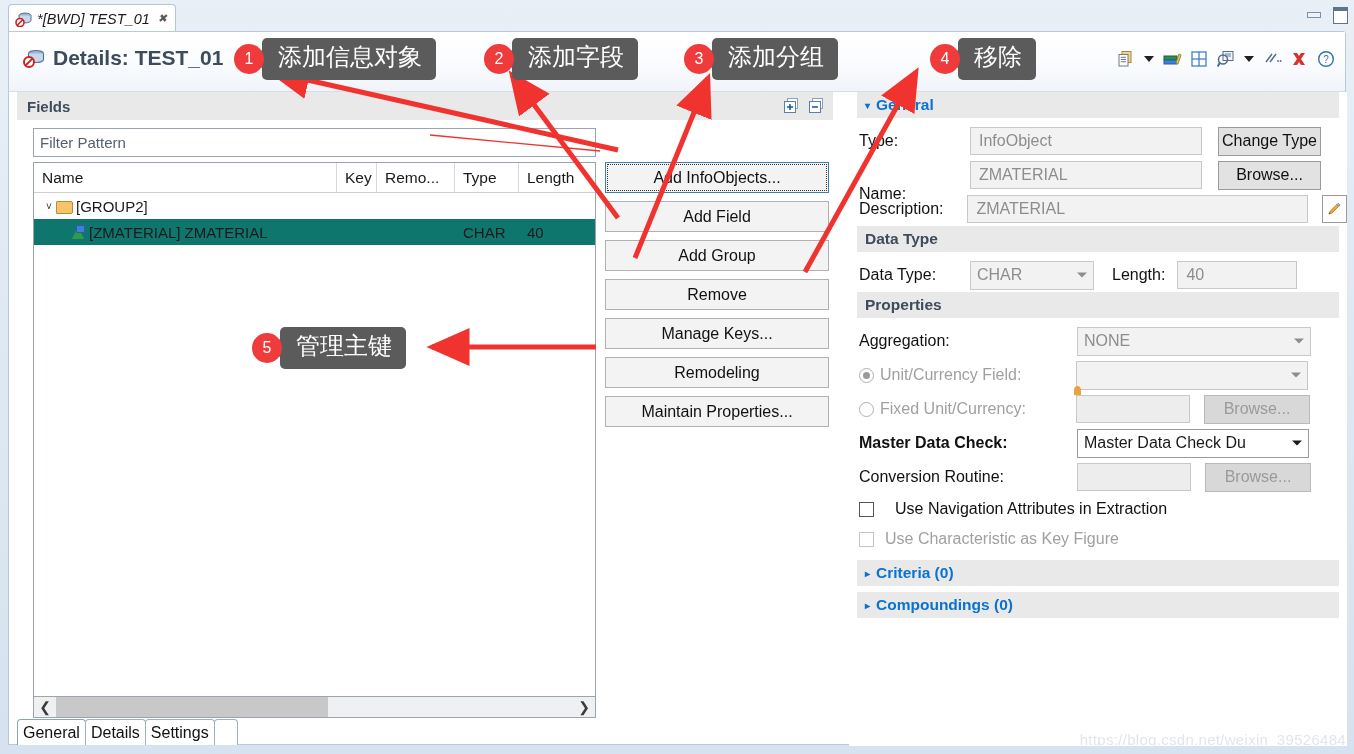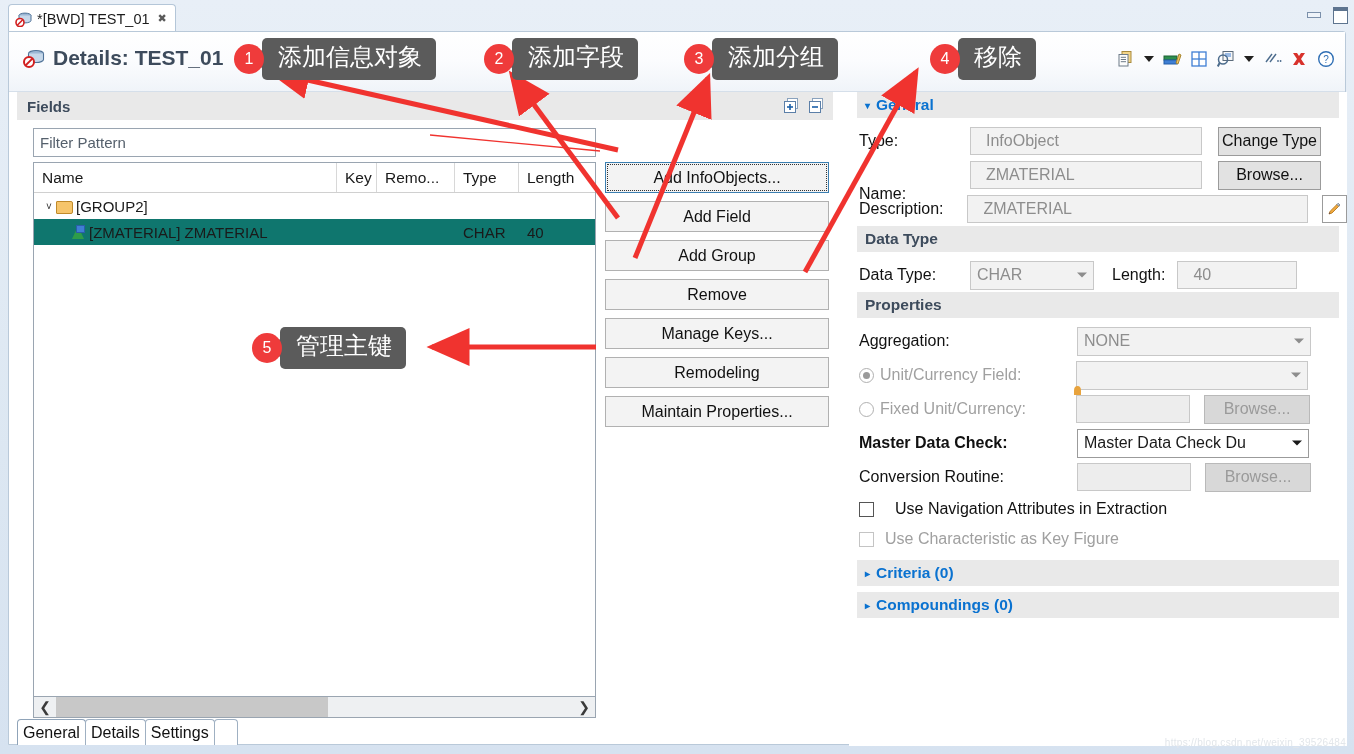--- a/index.html
+++ b/index.html
@@ -27,21 +27,21 @@
     border:1px solid #7b90ab; background:#eef3f9;
   }
   .win-max::after {
     content:""; position:absolute; left:1px; top:1px; width:13px; height:12px;
     border:1px solid #5d748f; background:#fff;
     border-top-width:4px;
   }
 
   
   .tabstrip {
-    position:absolute; left:8px; top:4px; height:28px;
+    position:absolute; left:8px; top:4px; height:28px;font-style:italic;
   }
   .editor-tab {
     position:relative;
     display:flex; align-items:center; gap:4px;
     height:28px; padding:0 8px 0 6px;
     background:#ffffff;
     border:1px solid #b4c6d8; border-bottom:none;
     border-radius:4px 4px 0 0;
     font-size:14.5px; color:#1c1c1c;
     white-space:nowrap;
@@ -160,21 +160,21 @@
     padding-left:8px; font-size:15.5px; font-weight:bold; color:#3d4b5c;
     margin: 0 8px 6px 8px;
   }
   .sect-bar.link { color:#0a72d0; cursor:pointer; }
   .tw { font-size:10px; color:#0a72d0; }
   .prow { display:flex; align-items:center; height:34px; padding-left:10px; gap:6px; }
   .plabel { font-size:16px; color:#111; }
   .plabel.dim { color:#a0a0a0; }
   .pinput {
     height:28px; border:1px solid #c8c8c8; background:#f2f2f2;
-    font-size:16px; color:#8d8d8d; padding:0 15px; display:flex; align-items:center;
+    font-size:16px; color:#8d8d8d; padding:0 8px; display:flex; align-items:center;
   }
   .pbtn {
     height:29px; border:1px solid #9b9b9b; background:#e2e2e2;
     font-size:16px; color:#111; display:flex; align-items:center; justify-content:center;
     padding:0 10px; white-space:nowrap; overflow:hidden;
   }
   .pbtn.dim { color:#9a9a9a; background:#d8d8d8; border-color:#b9b9b9;}
   .pselect {
     height:29px; border:1px solid #c8c8c8; background:#f2f2f2;
     font-size:16px; color:#8d8d8d; padding:0 22px 0 6px; display:flex; align-items:center;
@@ -207,21 +207,21 @@
     height:26px; padding:0 5px; font-size:16px; color:#111;
     display:flex; align-items:center; background:#fff;
     border:1px solid #9fb0c2; border-bottom:none;
     border-radius:4px 4px 0 0; margin-right:-1px;
   }
   .btab.active { background:#fff; border-color:#8fa3b8; }
   .btab.spacer { width:24px; padding:0; border-right:1px solid #9fb0c2; }
 
   .watermark {
     position:absolute; right:8px; bottom:6px;
-    font-size:10px; color:#e2e6ea; letter-spacing:.3px;
+    font-size:15px; color:#e2e6ea; letter-spacing:.3px;
     font-family:"Liberation Sans", sans-serif;
   }
 
   
   .overlay { position:absolute; left:0; top:0; width:1354px; height:754px; pointer-events:none; }
   .callout { position:absolute; display:flex; align-items:center; }
   .badge {
     width:30px;height:30px;border-radius:50%;background:#ef3b3b;color:#fff;
     font-size:16px; display:flex;align-items:center;justify-content:center;
     z-index:2; font-family:"Liberation Sans", sans-serif;

